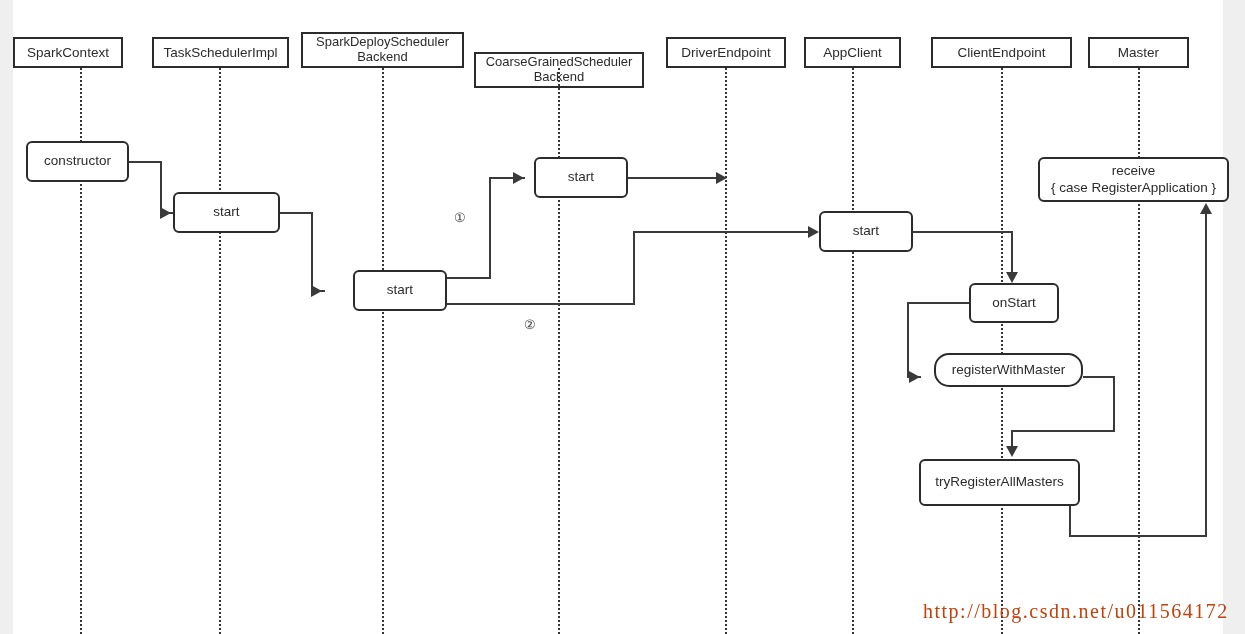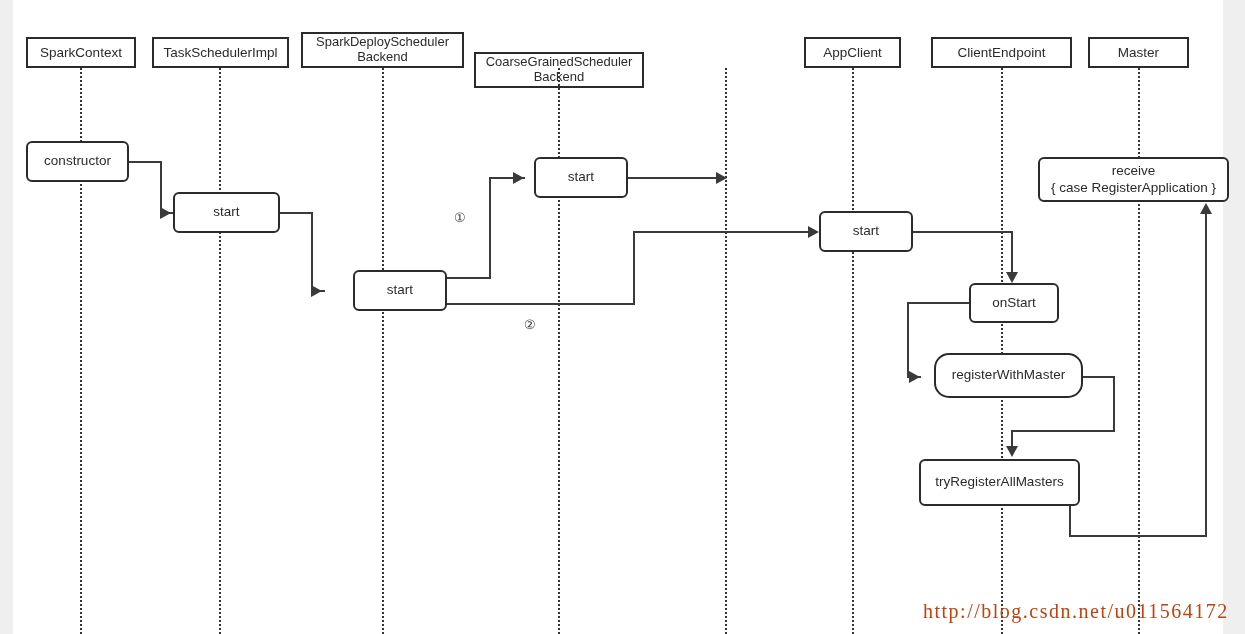--- a/index.html
+++ b/index.html
@@ -28,33 +28,36 @@
   .mark{position:absolute;font-size:13px;color:#444;z-index:6;}
   .wm{position:absolute;font-family:"Liberation Serif",serif;font-size:20px;color:#c2410c;
       letter-spacing:1.5px;white-space:nowrap;z-index:7;}
 </style>
 </head>
 <body>
 
 <div id="root">
   <div id="canvas">
 
-    <div class="hdr" style="left:13px;top:37px;width:110px;height:31px;">
+    <div class="hdr" style="left:0;top:37px;width:110px;height:31px;">
       <span>SparkContext</span>
     </div>
     <div class="hdr" style="left:139px;top:37px;width:137px;height:31px;text-align:center;">
       <span>TaskSchedulerImpl</span>
     </div>
     <div class="hdr two" style="left:288px;top:32px;width:163px;height:36px;flex-direction:column;">
       <span>SparkDeployScheduler</span>
       <span>Backend</span>
     </div>
     <div class="hdr two" style="left:461px;top:32px;width:170px;height:36px;flex-direction:column;margin-top:20px;">
       <span>CoarseGrainedScheduler</span>
       <span>Backend</span>
+    </div>
+    <div class="hdr" style="left:653px;top:37px;width:120px;height:31px;">
+      <span>DriverEndpoint</span>
     </div>
     <div class="hdr" style="left:791px;top:37px;width:97px;height:31px;">
       <span>AppClient</span>
     </div>
     <div class="hdr" style="left:918px;top:37px;width:141px;height:31px;justify-content:center;">
       <span>ClientEndpoint</span>
     </div>
     <div class="hdr" style="left:1075px;top:37px;width:101px;height:31px;">
       <span>Master</span>
     </div>
@@ -122,21 +125,21 @@
     </div>
     <div class="box" style="left:521px;top:157px;width:94px;height:41px;">
       <span>start</span>
     </div>
     <div class="box" style="left:806px;top:211px;width:94px;height:41px;">
       <span>start</span>
     </div>
     <div class="box" style="left:956px;top:283px;width:90px;height:40px;">
       <span>onStart</span>
     </div>
-    <div class="box" style="left:921px;top:353px;width:149px;height:45px;border-radius:15px;">
+    <div class="box" style="left:921px;top:353px;width:149px;height:34px;border-radius:15px;">
       <span>registerWithMaster</span>
     </div>
     <div class="box" style="left:906px;top:459px;width:161px;height:47px;align-items:center;">
       <span>tryRegisterAllMasters</span>
     </div>
     <div class="box" style="left:1025px;top:157px;width:191px;height:45px;flex-direction:column;">
       <span>receive</span>
       <span>{ case RegisterApplication }</span>
     </div>
 

